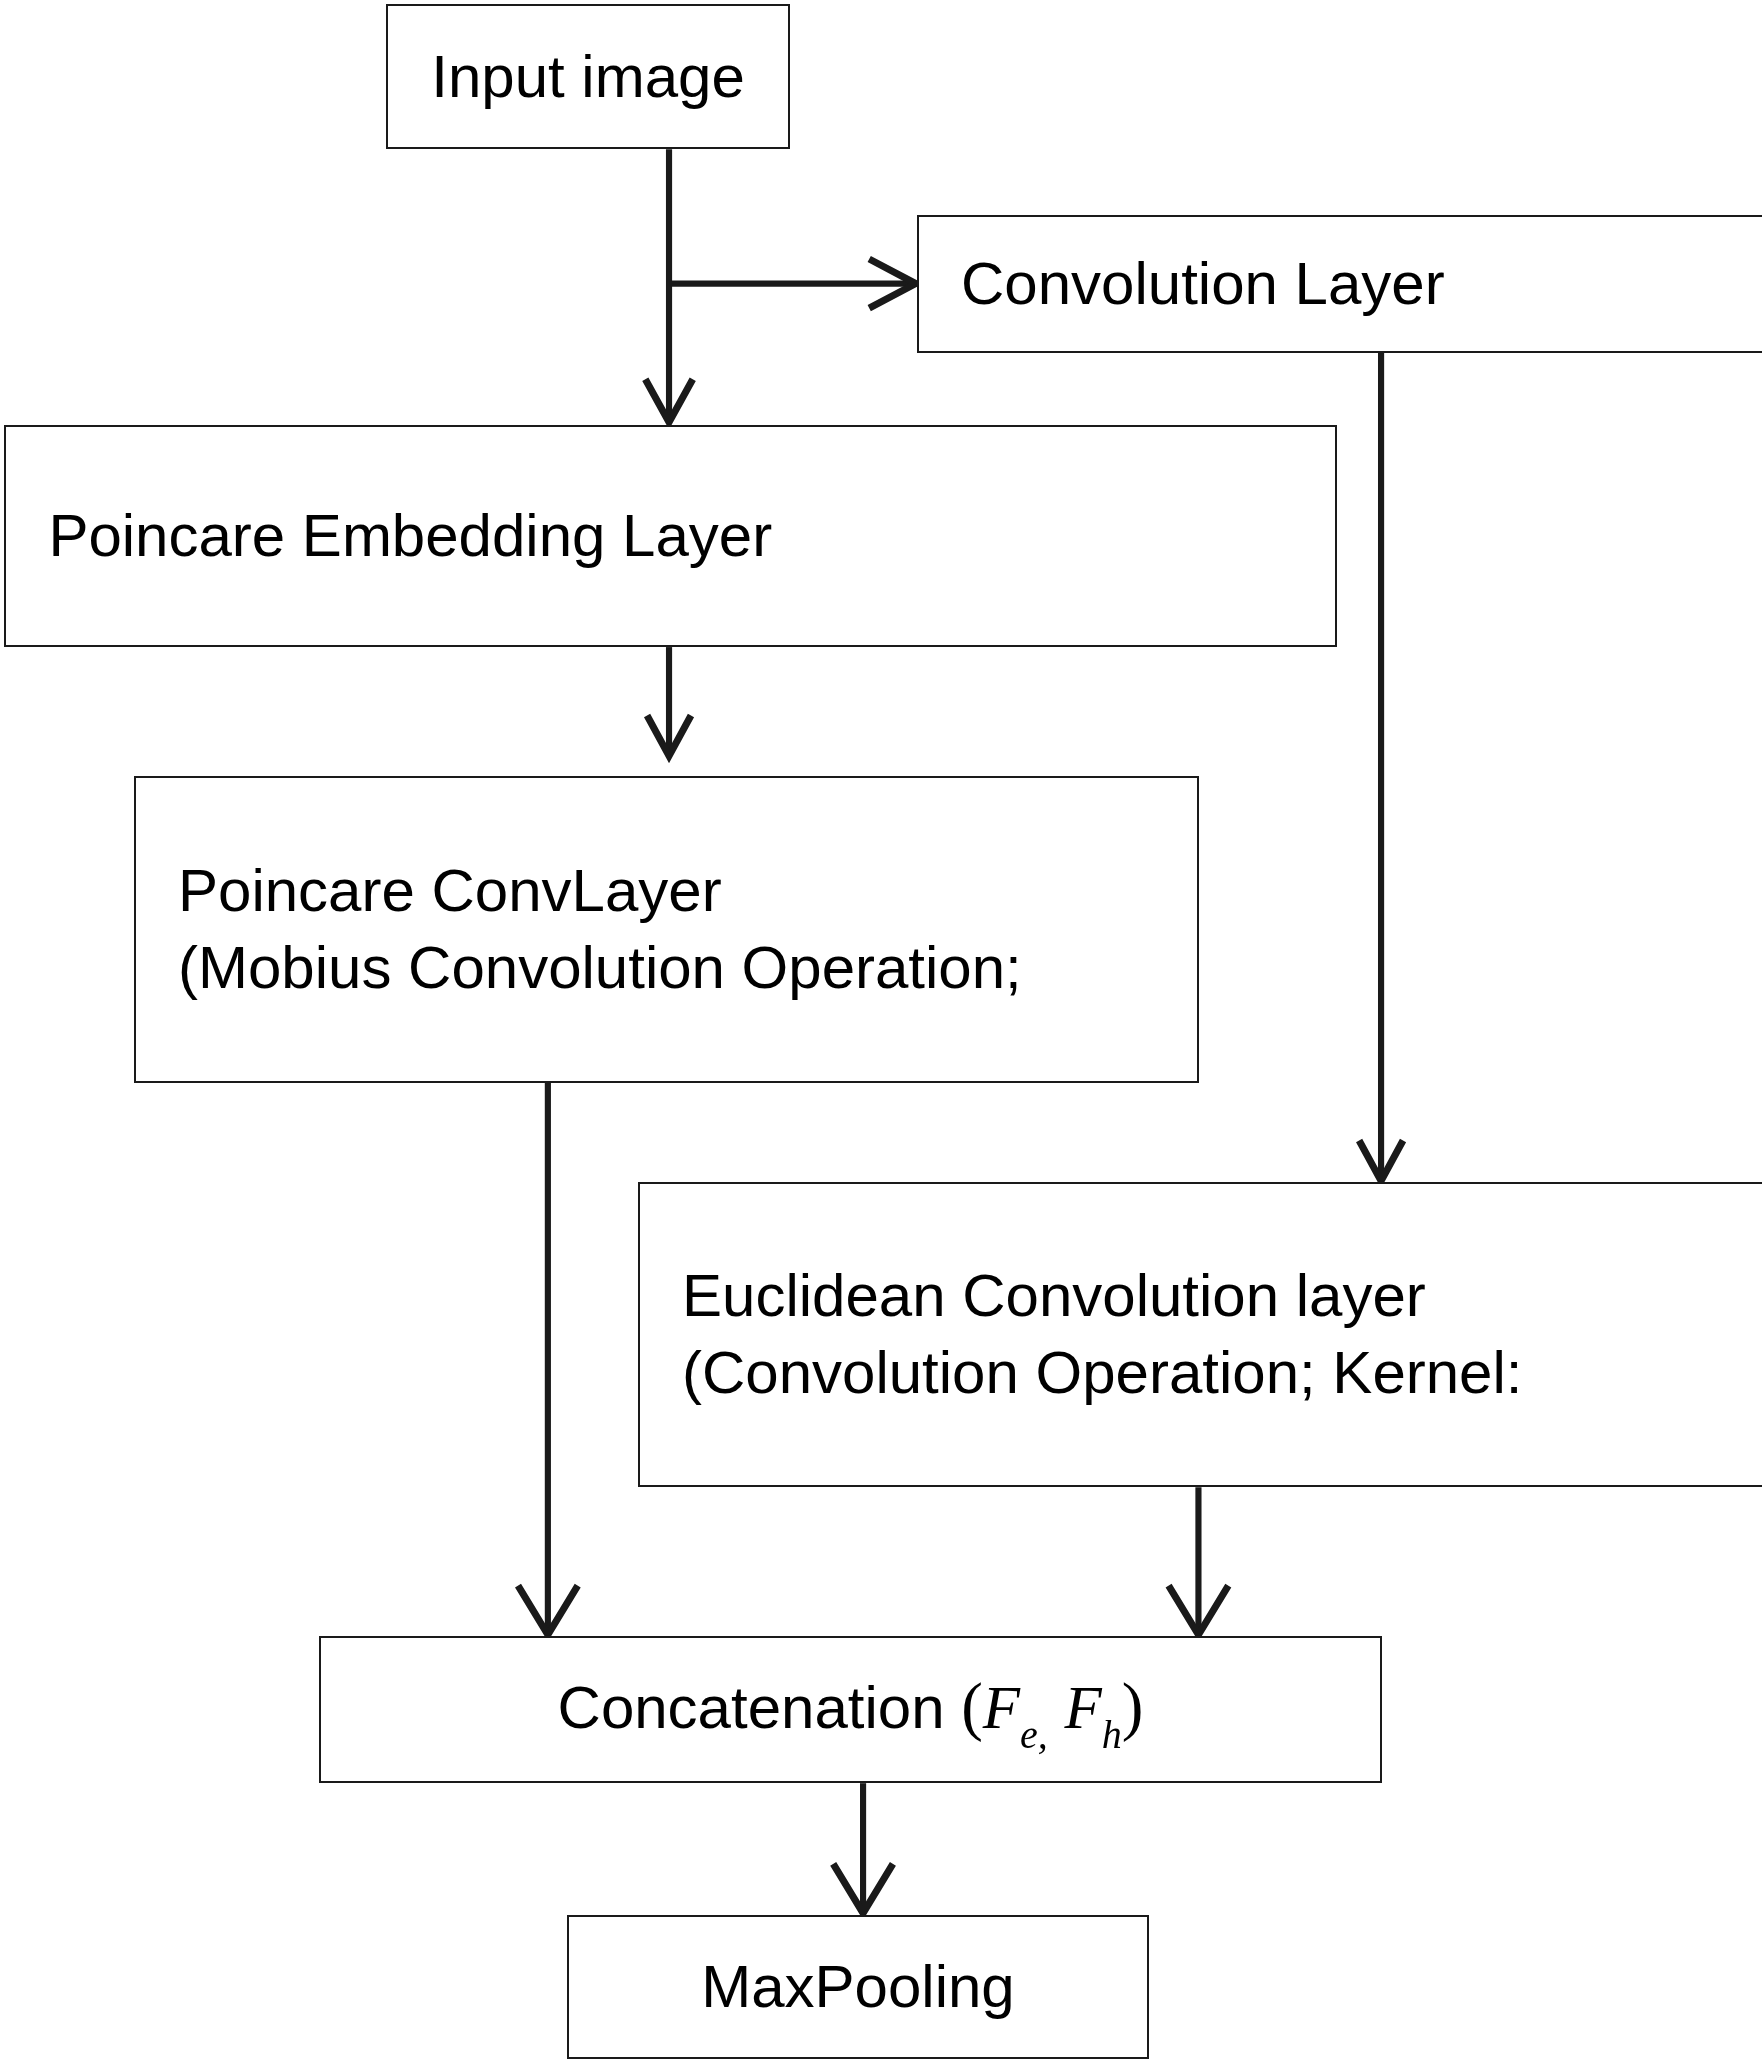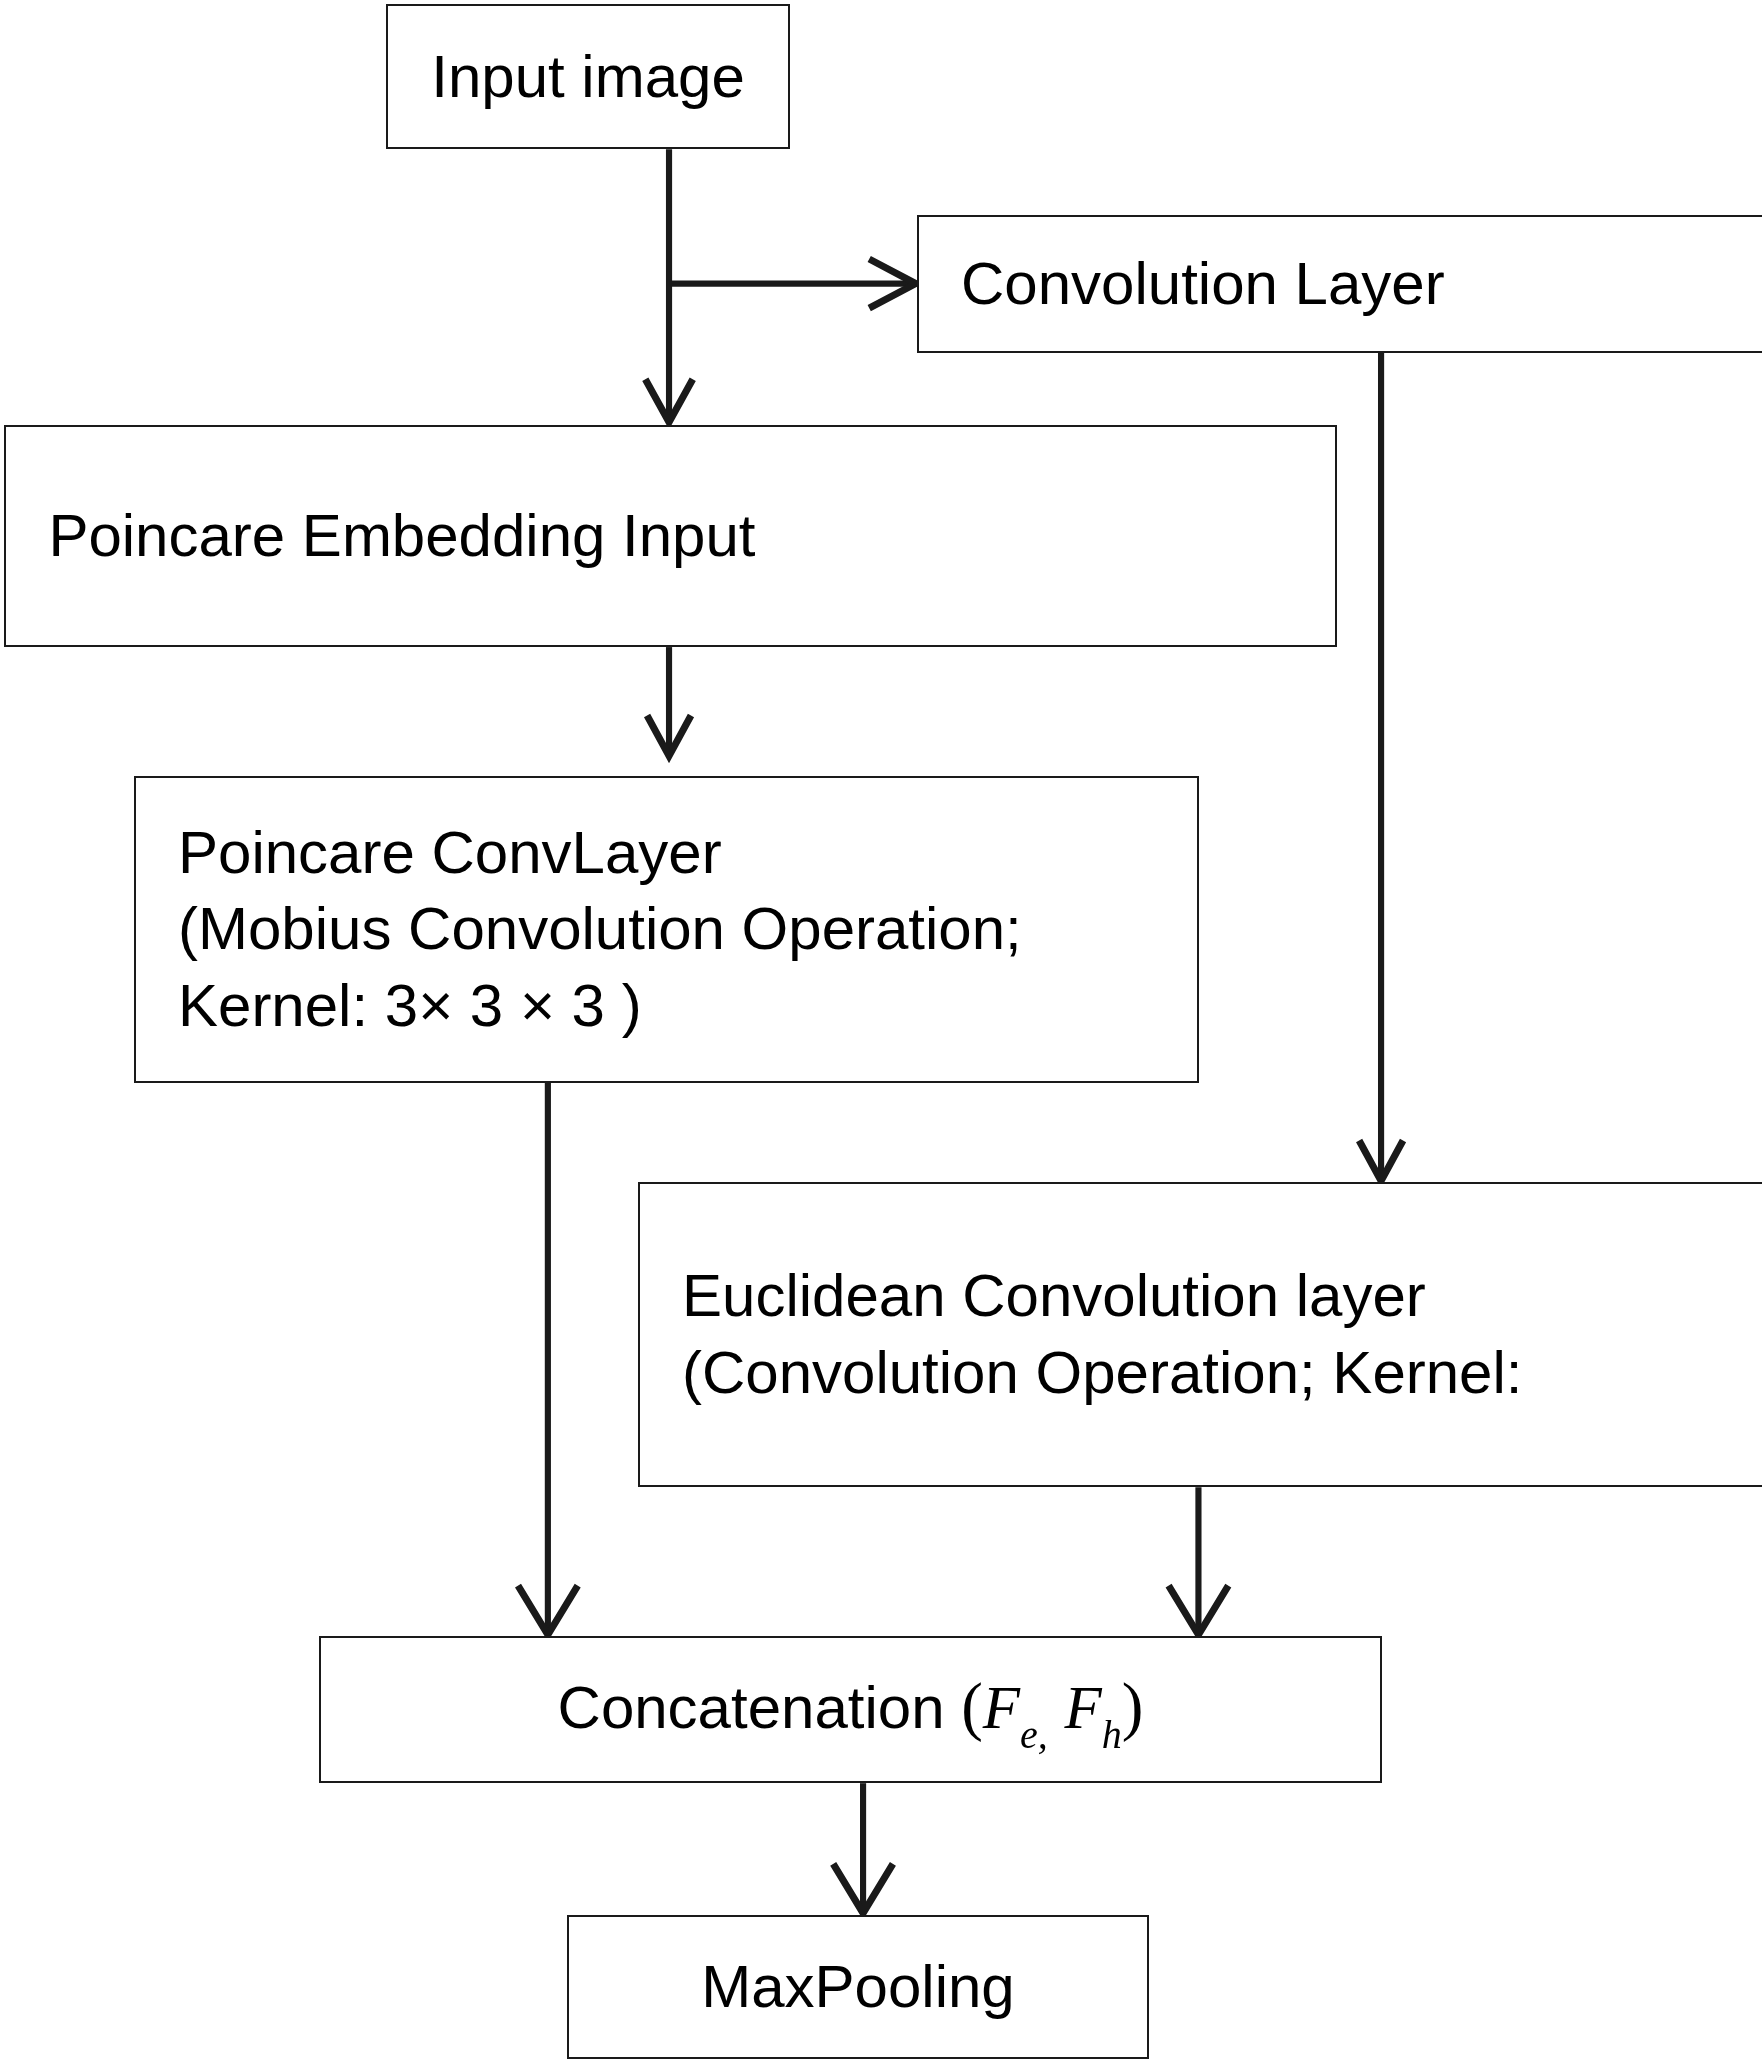--- a/index.html
+++ b/index.html
@@ -126,27 +126,26 @@
 
   <div class="node center" id="node-input-image">
     <span class="line">Input image</span>
   </div>
 
   <div class="node left" id="node-convolution-layer">
     <span class="line pad">Convolution Layer</span>
   </div>
 
   <div class="node left" id="node-poincare-embedding">
-    <span class="line pad">Poincare Embedding Input</span>
+    <span class="line pad">Poincare Embedding Layer</span>
   </div>
 
   <div class="node left" id="node-poincare-convlayer">
     <span class="line pad">Poincare ConvLayer</span>
     <span class="line pad">(Mobius Convolution Operation;</span>
-    <span class="line pad">Kernel: 3× 3 × 3 )</span>
   </div>
 
   <div class="node left" id="node-euclidean-conv">
     <span class="line pad">Euclidean Convolution layer</span>
     <span class="line pad">(Convolution Operation; Kernel:</span>
   </div>
 
   <div class="node center" id="node-maxpooling">
     <span class="line">MaxPooling</span>
   </div>

